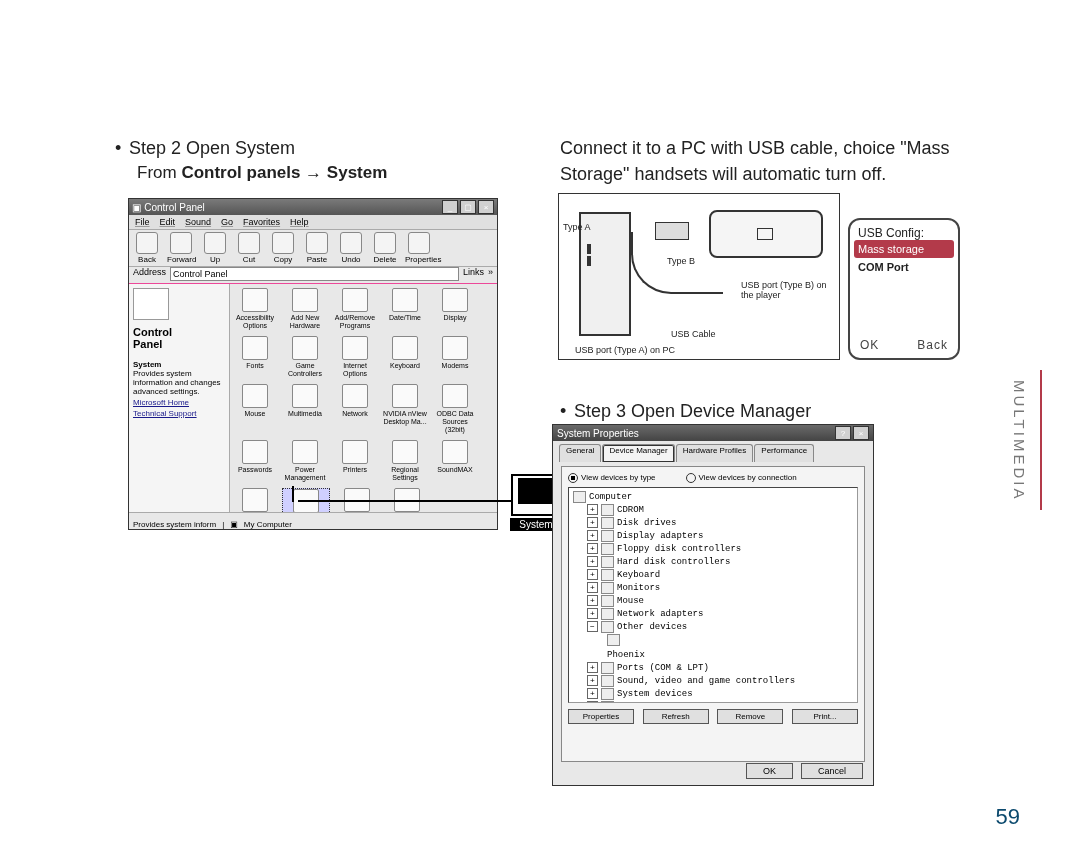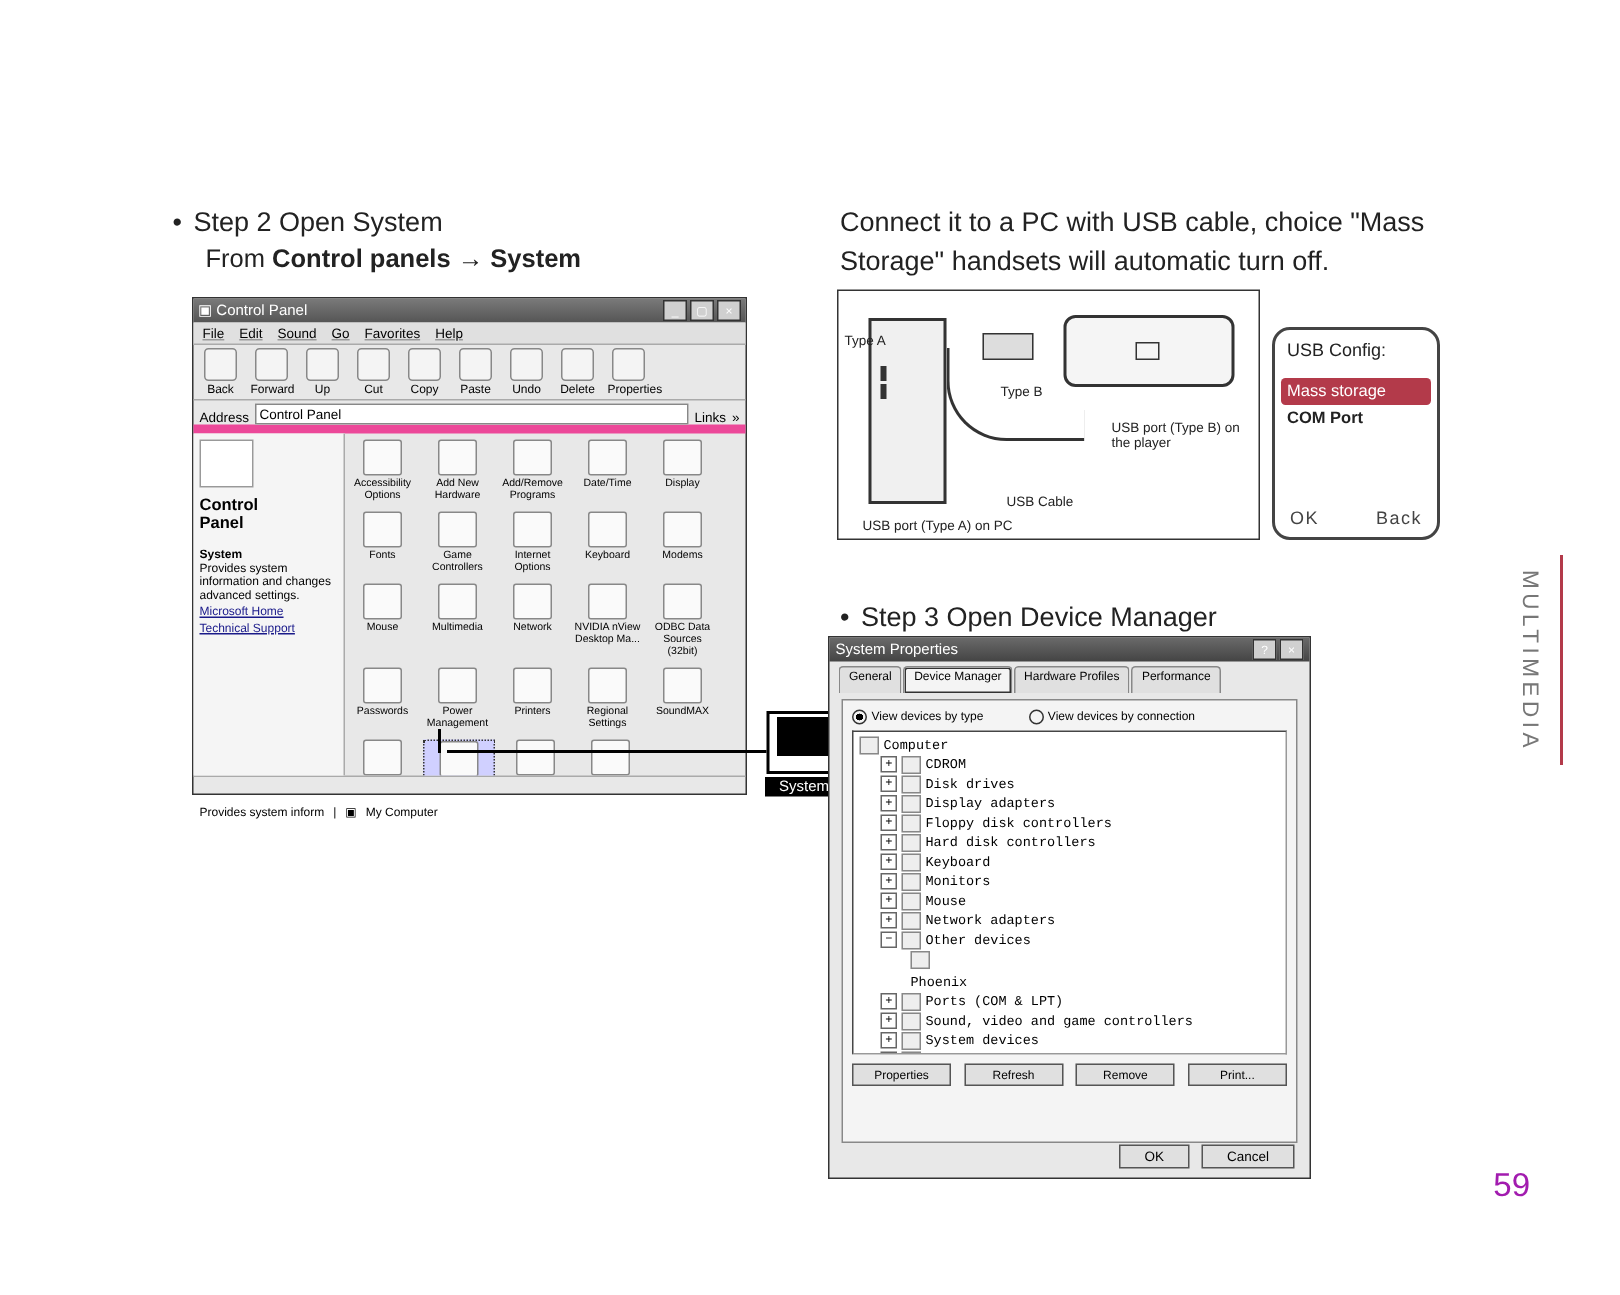--- a/index.html
+++ b/index.html
@@ -81,35 +81,35 @@
     border-bottom:1px solid #aaa;
     display:flex;
     align-items:center;
     justify-content:space-between;
     padding:0 4px;
   }
   .cp-tb .tbl { display:flex;gap:6px;}
   .cp-tb .tbi { width:28px;text-align:center;font-size:8px;}
   .cp-tb .tbi .ic{width:20px;height:20px;border:1px solid #888;border-radius:3px;margin:0 auto 1px;background:#f4f4f4;}
   .cp-addr{
-    height:16px;border-bottom:6px solid #ec4899;display:flex;align-items:flex-end;padding:0 4px;gap:4px;font-size:9px;
+    height:16px;border-bottom:1px solid #ec4899;display:flex;align-items:flex-start;padding:0 4px;gap:4px;font-size:9px;
   }
   .cp-addr input{height:12px;font-size:9px;flex:1;border:1px solid #888;background:#fff;padding:0 2px;}
   .cp-body{display:flex;height:228px;}
   .cp-side{width:92px;border-right:1px solid #aaa;background:#f5f5f5;padding:4px;}
   .cp-side .pic{width:34px;height:30px;border:1px solid #999;background:#fff;margin-bottom:6px;}
   .cp-side .tt{font-weight:700;font-size:11px;line-height:12px;}
   .cp-side .sec{margin-top:10px;font-size:8px;}
   .cp-side .lnk{color:#1a1a8a;text-decoration:underline;font-size:8px;display:block;margin-top:2px;}
   .cp-icons{flex:1;overflow:hidden;padding:4px 2px;}
   .cp-row{display:flex;gap:4px;margin-bottom:6px;}
   .cp-ic{width:46px;text-align:center;font-size:7px;line-height:8px;}
   .cp-ic .gl{width:24px;height:22px;margin:0 auto 2px;border:1px solid #888;background:#fafafa;border-radius:2px;}
   .cp-ic.sel{border:1px dotted #333;background:#d0d0ff;}
-  .cp-status{height:14px;border-top:1px solid #aaa;font-size:8px;padding:16px 4px;display:flex;align-items:center;gap:6px;}
+  .cp-status{height:14px;border-top:1px solid #aaa;font-size:8px;padding:4px 4px;display:flex;align-items:center;gap:6px;}
   
   .callout {
     position:absolute;
     left:510px;
     top:474px;
     width:52px;
     text-align:center;
   }
   .callout .mon{width:46px;height:38px;border:2px solid #000;background:#fff;margin:0 auto;}
   .callout .mon .scr{width:36px;height:26px;background:#000;margin:2px auto;}
@@ -133,21 +133,21 @@
   .usb-box .tower::before{content:'';position:absolute;left:6px;top:42px;width:4px;height:10px;background:#333;}
   .usb-box .player{position:absolute;right:16px;top:16px;width:110px;height:44px;border:2px solid #333;border-radius:8px;background:#f5f5f5;}
   .usb-box .player::after{content:'';position:absolute;left:46px;top:16px;width:14px;height:10px;border:1px solid #333;}
   .usb-box .conn{position:absolute;left:96px;top:28px;width:32px;height:16px;border:1px solid #333;background:#ddd;}
   .usb-box .cable{position:absolute;left:72px;top:38px;width:90px;height:60px;border-left:2px solid #333;border-bottom:2px solid #333;border-radius:0 0 0 40px;}
   .usb-lbl{position:absolute;font-size:9px;}
   
   .phone{
     position:absolute;left:848px;top:218px;width:108px;height:138px;border:2px solid #444;border-radius:12px;background:#fff;
   }
-  .phone-title{font-size:12px;padding:6px 8px 12px;color:#222;}
+  .phone-title{font-size:12px;padding:6px 8px 0;color:#222;}
   .phone-item{font-size:11px;padding:3px 8px;}
   .phone-item.sel{background:#b33a4a;color:#fff;border-radius:3px;margin:0 4px;padding:3px 4px;}
   .phone-item.bold{font-weight:700;}
   .phone-soft{position:absolute;bottom:6px;left:0;right:0;display:flex;justify-content:space-between;padding:0 10px;font-size:12px;color:#444;letter-spacing:1px;}
   
   .sp-window{
     position:absolute;left:552px;top:424px;width:320px;height:360px;border:1px solid #333;background:#e8e8e8;font-size:9px;color:#000;
   }
   .sp-title{height:16px;background:linear-gradient(#6a6a6a,#444);color:#fff;font-size:10px;display:flex;align-items:center;padding:0 4px;}
   .sp-title .spacer{flex:1}
@@ -167,21 +167,21 @@
   .sp-tree .ic{width:11px;height:10px;border:1px solid #888;background:#eee;display:inline-block;}
   .sp-btns{display:flex;justify-content:space-between;margin-top:6px;}
   .sp-btn{border:1px solid #555;background:#e0e0e0;font-size:8px;padding:2px 0;width:64px;text-align:center;}
   .sp-foot{position:absolute;bottom:6px;right:10px;display:flex;gap:8px;}
   .sp-foot .b{border:1px solid #555;background:#e0e0e0;font-size:9px;padding:2px 16px;}
   
   .side-text{
     position:absolute;right:52px;top:380px;writing-mode:vertical-rl;font-size:15px;letter-spacing:3px;color:#777;
   }
   .side-bar{position:absolute;right:38px;top:370px;width:2px;height:140px;background:#b33a4a;}
-  .pagen{position:absolute;right:60px;bottom:60px;font-size:22px;color:#a21caf;}
+  .pagen{position:absolute;right:60px;bottom:33px;font-size:22px;color:#0c4a6e;}
 </style>
 </head>
 <body>
 <div class="page">
 
 <div class="col-left">
   <div class="step-line">
     <span class="bullet">•</span><span>Step 2 Open System</span>
   </div>
   <div class="sub-line">

